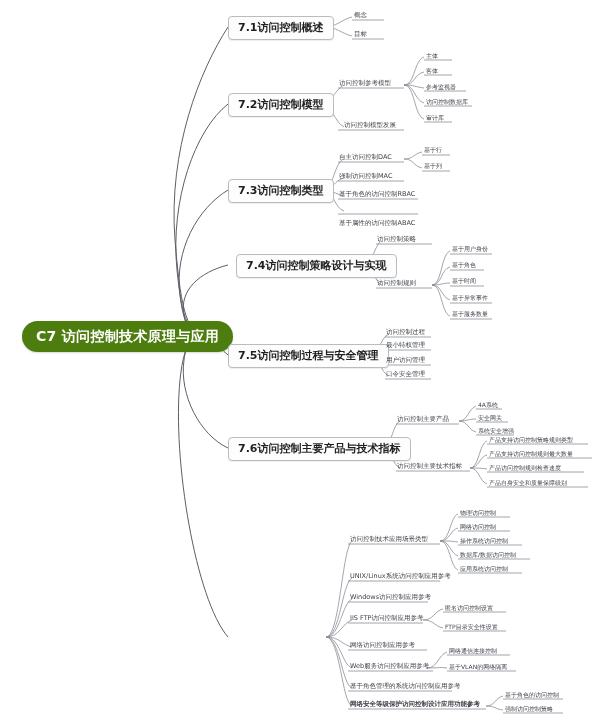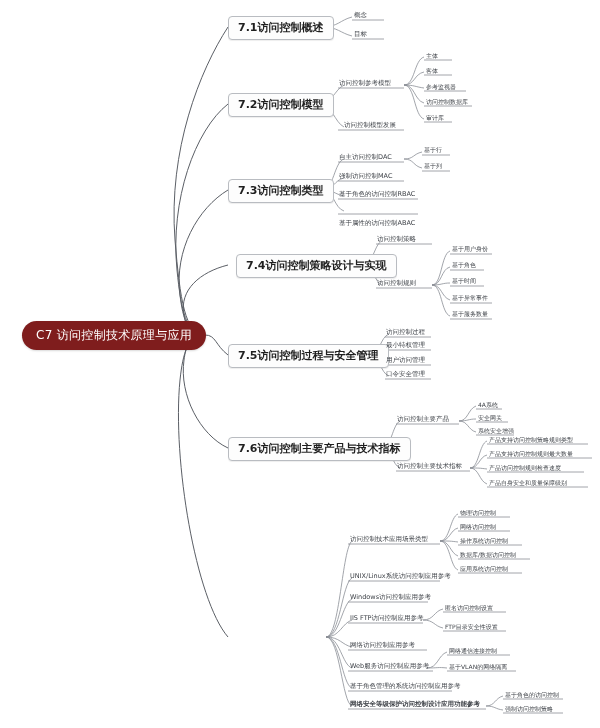--- a/index.html
+++ b/index.html
@@ -41,25 +41,25 @@
     stroke: #8a8e95;
     stroke-width: 0.8;
   }
 
   .node {
     position: absolute;
     white-space: nowrap;
     box-sizing: border-box;
   }
   .root-node {
-    background: #7f1d1d;
+    background: #4d7c0f;
     color: #ffffff;
     border-radius: 18px;
-    font-size: 12px;
-    font-weight: normal;
+    font-size: 14px;
+    font-weight: bold;
     letter-spacing: 0.3px;
     padding: 8px 14px 9px 14px;
     line-height: 1;
     text-align: center;
     box-shadow: 0 1px 2px rgba(0,0,0,0.15);
   }
   .l1-node {
     background: #fdfdfd;
     border: 1px solid #b9bcc1;
     border-radius: 4px;

